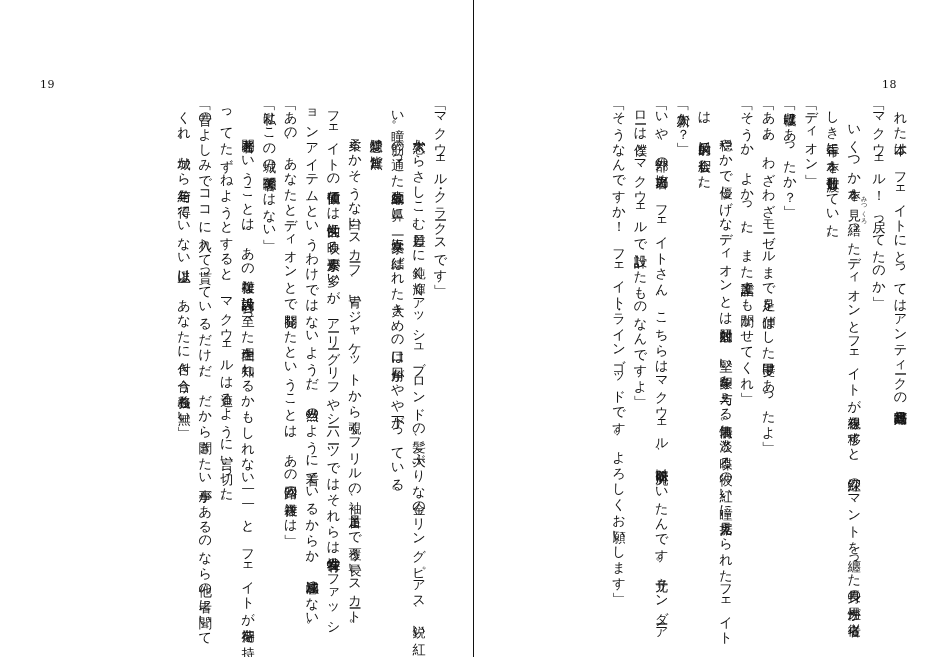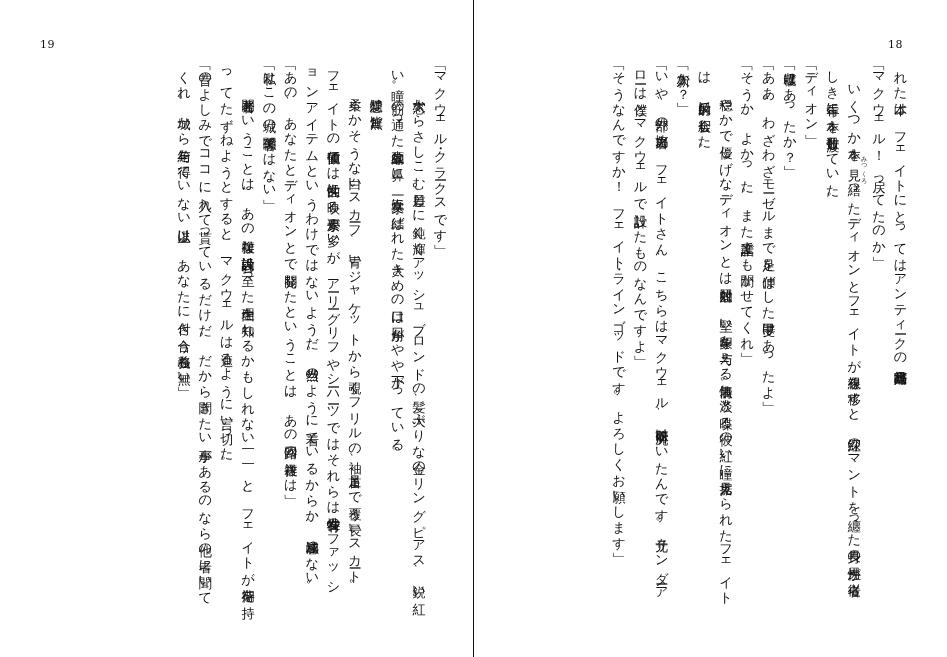--- a/index.html
+++ b/index.html
@@ -27,33 +27,34 @@
     top: 0;
     width: 1px;
     height: 657px;
     background: #111;
   }
   .page {
     position: relative;
     width: 473px;
     height: 568px;
     box-sizing: border-box;
+    margin-top: 40px;
   }
   .page-right { width: 474px; }
 
   .folio {
     position: absolute;
     top: 38px;
     font-family: "DejaVu Serif", "Liberation Serif", serif;
     font-size: 11px;
     color: #111;
     letter-spacing: 0.5px;
   }
   .page-left .folio { left: 40px; }
-  .page-right .folio { right: 44px; }
+  .page-right .folio { right: 50px; }
 
   
   .textblock {
     position: absolute;
     top: 62px;
     height: 540px;
     writing-mode: vertical-rl;
     -webkit-writing-mode: vertical-rl;
     text-orientation: upright;
     font-size: 13.2px;

